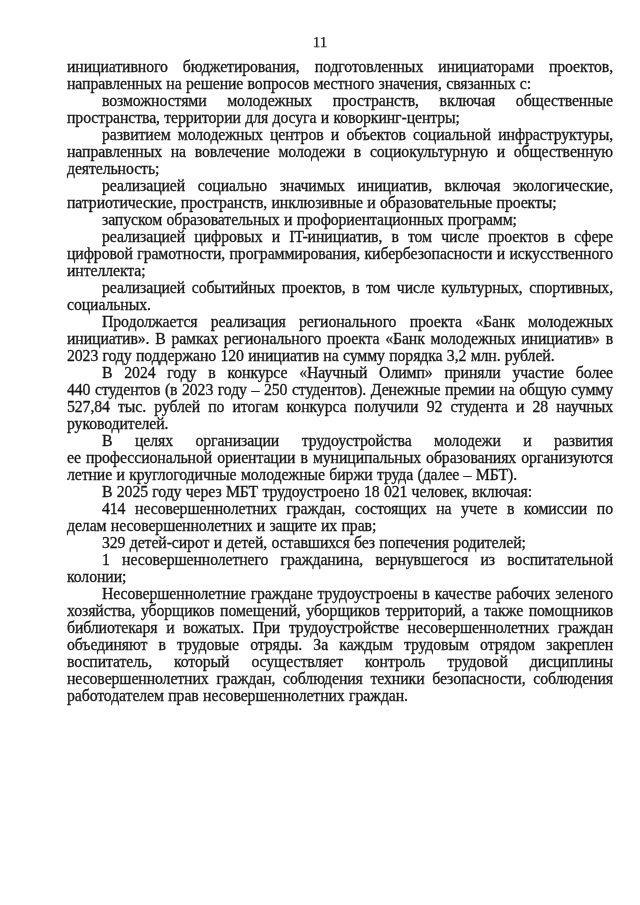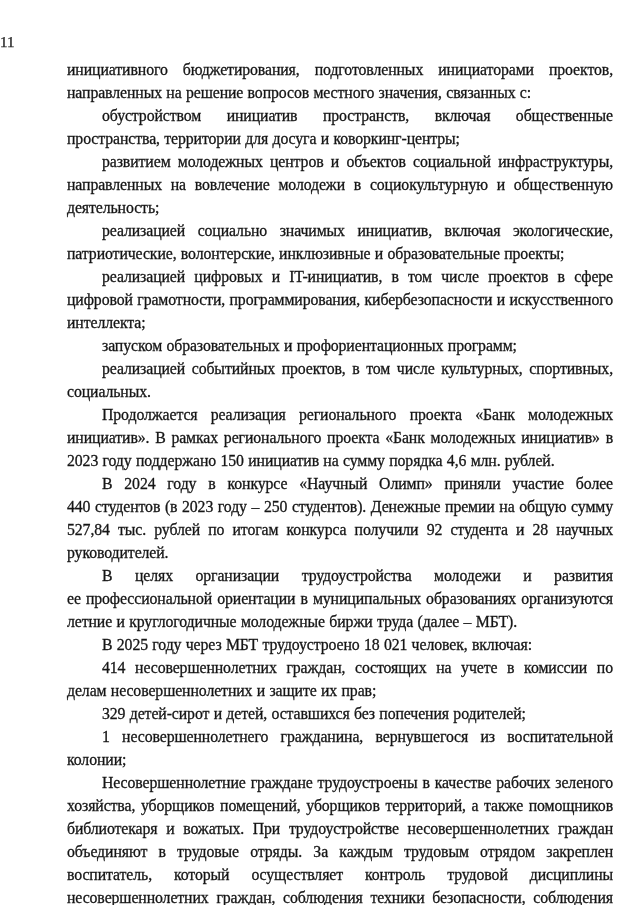--- a/index.html
+++ b/index.html
@@ -18,61 +18,61 @@
   }
   .page {
     position: absolute;
     left: 0; top: 0;
     width: 640px;
     height: 905px;
     background: #ffffff;
   }
   .page-number {
     margin-top: 33px;
-    text-align: left;
+    text-align: center;
     font-size: 15px;
     line-height: 18px;
     color: #161616;
     -webkit-text-stroke: 0.25px #161616;
   }
   .content {
     position: absolute;
     left: 67px;
     top: 58px;
     width: 546px;
   }
   .para {
     margin: 0;
     font-size: 15.8px;
-    line-height: 23px;
+    line-height: 17px;
     text-align: justify;
     text-indent: 35px;
     letter-spacing: -0.1px;
     word-spacing: 0.5px;
     color: #161616;
     -webkit-text-stroke: 0.3px #161616;
   }
   .para.no-indent {
     text-indent: 0;
   }
 </style>
 </head>
 <body>
 
 <div class="page">
   <div class="page-number">11</div>
   <div class="content">
     <p class="para no-indent">инициативного бюджетирования, подготовленных инициаторами проектов, направленных на решение вопросов местного значения, связанных с:</p>
-    <p class="para">обустройством инициатив пространств, включая общественные пространства, территории для досуга и коворкинг-центры;</p>
+    <p class="para">возможностями молодежных пространств, включая общественные пространства, территории для досуга и коворкинг-центры;</p>
     <p class="para">развитием молодежных центров и объектов социальной инфраструктуры, направленных на вовлечение молодежи в социокультурную и общественную деятельность;</p>
-    <p class="para">реализацией социально значимых инициатив, включая экологические, патриотические, волонтерские, инклюзивные и образовательные проекты;</p>
+    <p class="para">реализацией социально значимых инициатив, включая экологические, патриотические, пространств, инклюзивные и образовательные проекты;</p>
+    <p class="para">запуском образовательных и профориентационных программ;</p>
     <p class="para">реализацией цифровых и IT-инициатив, в том числе проектов в сфере цифровой грамотности, программирования, кибербезопасности и искусственного интеллекта;</p>
-    <p class="para">запуском образовательных и профориентационных программ;</p>
     <p class="para">реализацией событийных проектов, в том числе культурных, спортивных, социальных.</p>
-    <p class="para">Продолжается реализация регионального проекта «Банк молодежных инициатив». В рамках регионального проекта «Банк молодежных инициатив» в 2023 году поддержано 150 инициатив на сумму порядка 4,6 млн. рублей.</p>
+    <p class="para">Продолжается реализация регионального проекта «Банк молодежных инициатив». В рамках регионального проекта «Банк молодежных инициатив» в 2023 году поддержано 120 инициатив на сумму порядка 3,2 млн. рублей.</p>
     <p class="para">В 2024 году в конкурсе «Научный Олимп» приняли участие более 440&nbsp;студентов (в 2023 году – 250 студентов). Денежные премии на общую сумму 527,84&nbsp;тыс.&nbsp;рублей по итогам конкурса получили 92 студента и 28 научных руководителей.</p>
     <p class="para">В целях организации трудоустройства молодежи и развития ее&nbsp;профессиональной ориентации в муниципальных образованиях организуются летние и круглогодичные молодежные биржи труда (далее – МБТ).</p>
     <p class="para">В 2025 году через МБТ трудоустроено 18&nbsp;021 человек, включая:</p>
     <p class="para">414 несовершеннолетних граждан, состоящих на учете в комиссии по делам несовершеннолетних и защите их прав;</p>
     <p class="para">329 детей-сирот и детей, оставшихся без попечения родителей;</p>
     <p class="para">1 несовершеннолетнего гражданина, вернувшегося из воспитательной колонии;</p>
     <p class="para">Несовершеннолетние граждане трудоустроены в качестве рабочих зеленого хозяйства, уборщиков помещений, уборщиков территорий, а также помощников библиотекаря и вожатых. При&nbsp;трудоустройстве несовершеннолетних граждан объединяют в трудовые отряды. За каждым трудовым отрядом закреплен воспитатель, который осуществляет контроль трудовой дисциплины несовершеннолетних граждан, соблюдения техники безопасности, соблюдения работодателем прав несовершеннолетних граждан.</p>
   </div>
 </div>
 

